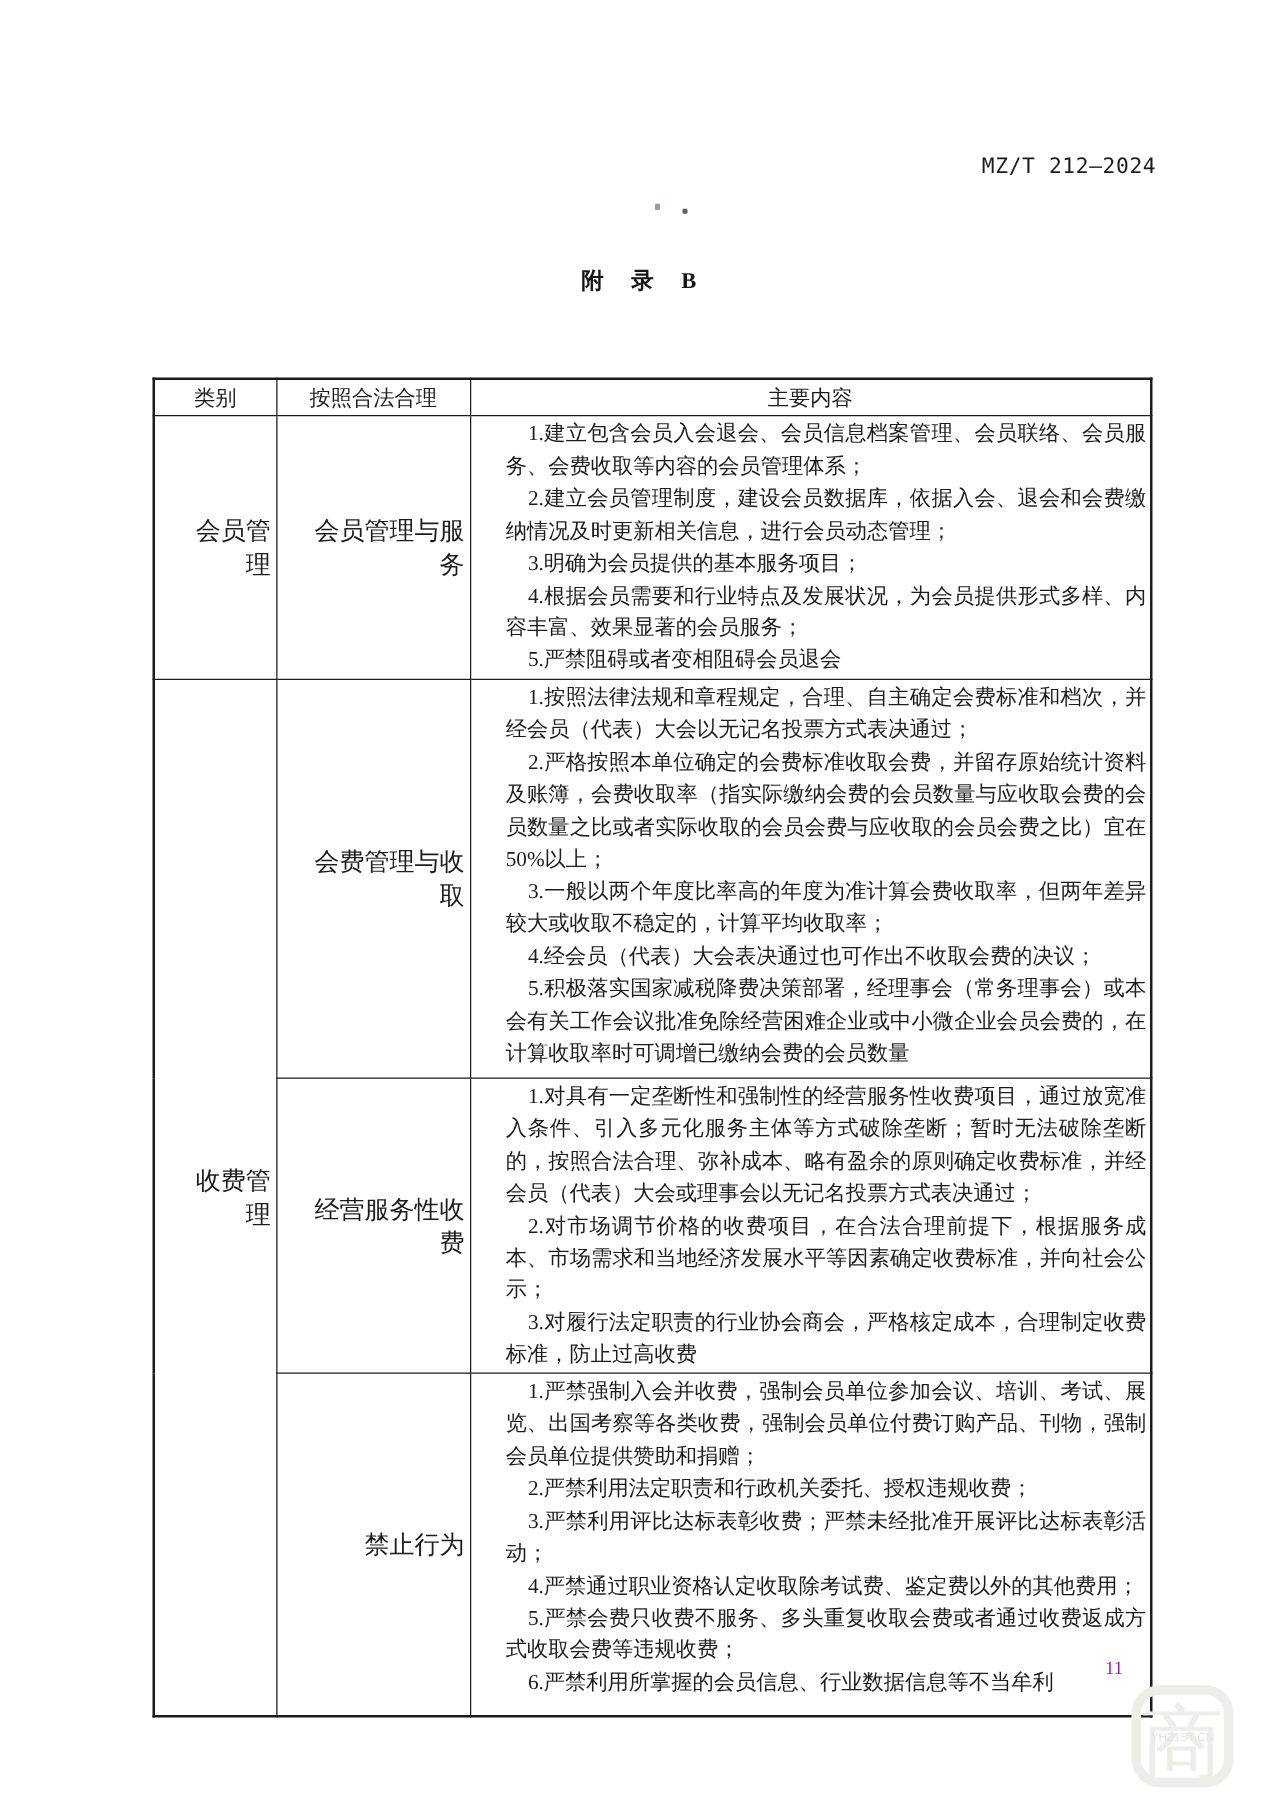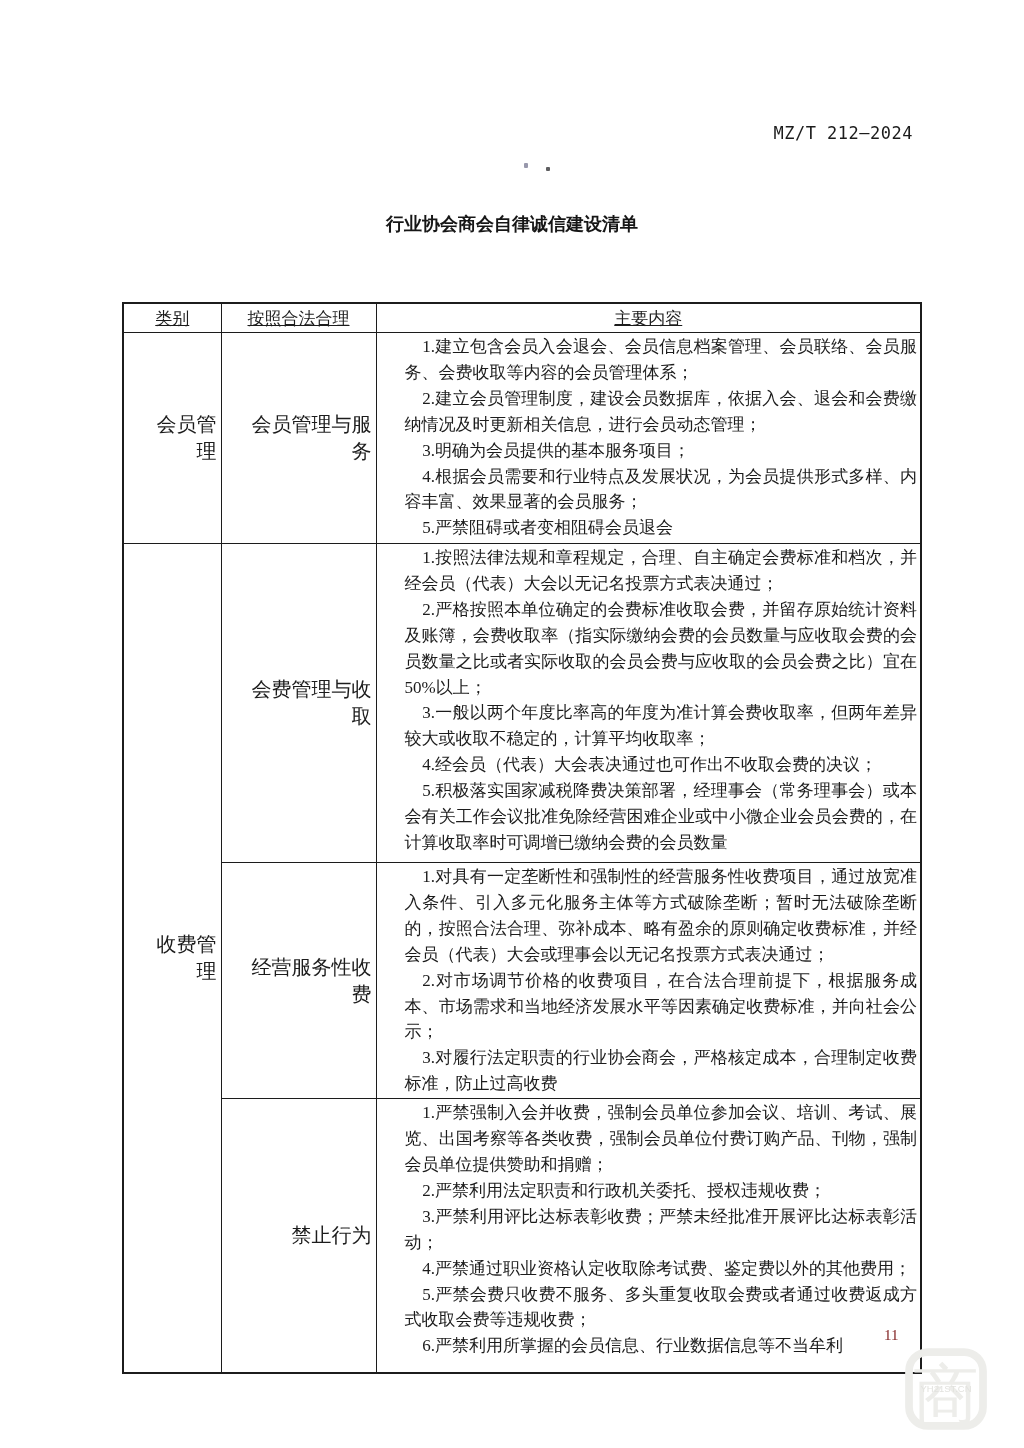--- a/index.html
+++ b/index.html
@@ -2,79 +2,79 @@
 <html><head>
 <meta charset="utf-8">
 <style>
   html,body{margin:0;padding:0;}
   body{
     width:1024px;height:1448px;position:relative;background:#ffffff;
     font-family:"Liberation Serif","DejaVu Serif",serif;
     color:#1c1c1c;overflow:hidden;
   }
   .doc-code{
-    position:absolute;top:123px;right:111px;
+    position:absolute;top:123px;right:99px;
     font-family:"DejaVu Sans Mono","Liberation Mono",monospace;
     font-size:17px;letter-spacing:0.5px;color:#1c1c1c;text-align:center;
   }
   .title-block{
     position:absolute;top:213px;left:0;width:100%;
     text-align:center;font-weight:bold;color:#161616;
   }
   .title-appendix{font-size:18px;line-height:22px;letter-spacing:2px;}
   .title-normative{font-size:17px;line-height:22px;}
   .title-subtitle{font-size:18px;line-height:22px;}
   table.checklist{
     position:absolute;left:122px;top:302px;width:798px;
     border-collapse:collapse;table-layout:fixed;
     border:2px solid #1c1c1c;
   }
   table.checklist th, table.checklist td{
     border:1px solid #1c1c1c;overflow:hidden;padding-left:28px;
   }
   table.checklist th{
     font-weight:normal;font-size:17px;height:28px;
-    text-align:center;vertical-align:middle;padding:0;text-decoration:underline;
+    text-align:center;vertical-align:middle;padding:0;
   }
   td.cat-cell, td.item-cell{
     font-size:20px;text-align:right;vertical-align:middle;padding:0 4px;
   }
   td.content-cell{
     font-size:17px;vertical-align:top;padding:1px 3px 1px 4px;
   }
   td.content-cell p{
     margin:0;text-indent:1.05em;text-align:justify;
     line-height:25.9px;color:#1c1c1c;
   }
   tr.row-1 td{height:208px;}
   tr.row-2 td{height:316px;}
   tr.row-3 td{height:205px;}
   tr.row-4 td{height:271px;}
   .page-number{
     position:absolute;top:1327px;left:884px;
-    font-size:15px;color:#7f1d1d;
+    font-size:15px;color:#a21caf;
   }
   .watermark{
     position:absolute;left:903px;top:1346px;width:86px;height:86px;
     pointer-events:none;
   }
   .speck{position:absolute;border-radius:1px;}
   .speck-1{left:524px;top:163px;width:4px;height:5px;background:#9898ac;}
   .speck-2{left:546px;top:167px;width:4px;height:4px;background:#5e5e60;}
 </style>
 </head>
 <body>
 
 <div class="doc-code">MZ/T 212—2024</div>
 
 <div class="speck speck-1"></div>
 <div class="speck speck-2"></div>
 
 <div class="title-block">
-  <div class="title-subtitle">行业协会商会自律诚信建设清单</div>
+  <div class="title-appendix">附　录　B</div>
 </div>
 
 <table class="checklist">
   <colgroup>
     <col style="width:98px">
       <col style="width:155px">
       <col style="width:545px">
   </colgroup>
   <thead>
     <tr>

